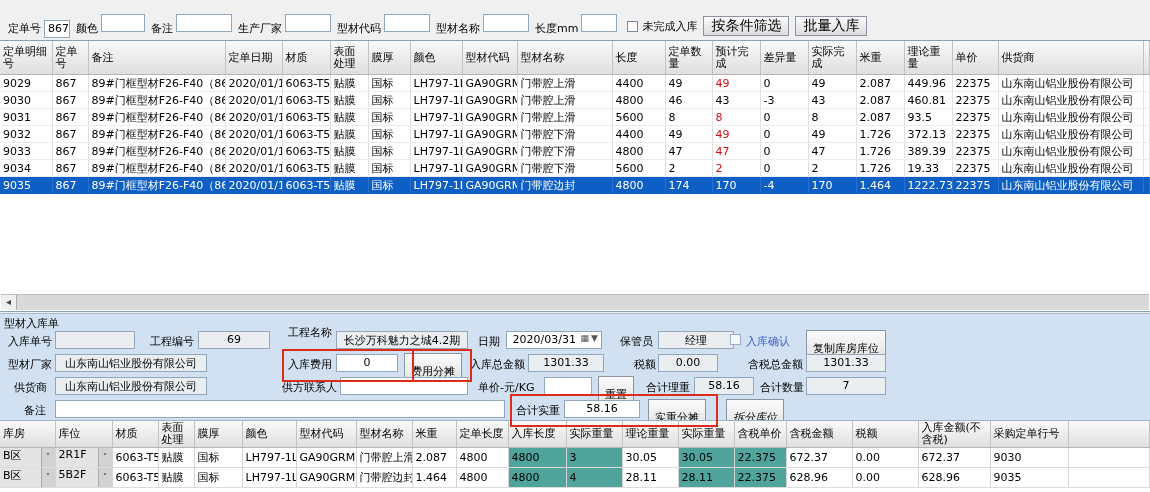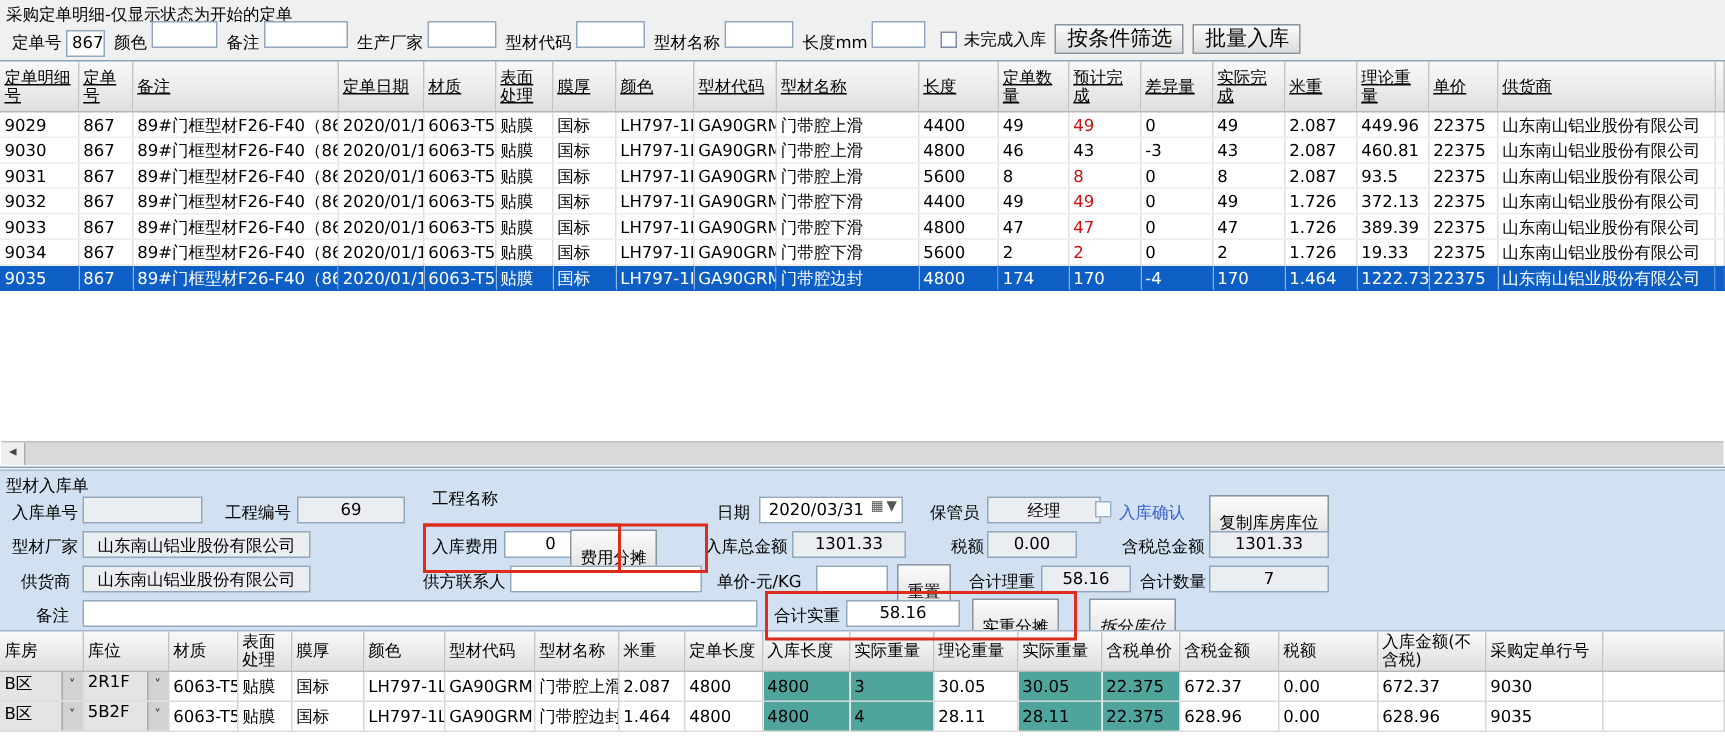--- a/index.html
+++ b/index.html
@@ -11,21 +11,21 @@
   .filter-bar{position:absolute;left:2px;top:15px;height:22px;display:flex;align-items:center;}
   .flbl{margin:0 3px 0 6px;white-space:nowrap;}
   .ffld{height:18px;box-sizing:border-box;border:1px solid #91a7bd;background:#fff;padding:1px 3px;}
   .cbx{width:11px;height:11px;box-sizing:border-box;border:1px solid #7a8aa0;background:#fff;display:inline-block;margin:0 4px 0 10px;}
   .fbtn{height:20px;margin-left:6px;border:1px solid #8b95a2;background:linear-gradient(#fbfbfb,#dcdcdc);padding:0 7px;font-size:14px;font-family:inherit;white-space:nowrap;}
 
   
   .grid-panel{position:absolute;left:0;top:40px;width:1150px;height:272px;background:#fff;border-top:1px solid #8aa0b8;border-bottom:1px solid #8aa0b8;box-sizing:border-box;}
   table{border-collapse:collapse;table-layout:fixed;font-size:11px;}
   #order-table{width:1150px;}
-  #order-table th{background:linear-gradient(#f9f9f9,#dfdfdf);border-right:1px solid #c3c3c3;border-bottom:1px solid #b5b5b5;font-weight:normal;text-align:left;padding:1px 3px;height:31px;vertical-align:middle;white-space:normal;line-height:12px;overflow:hidden;text-decoration:underline;}
+  #order-table th{background:linear-gradient(#f9f9f9,#dfdfdf);border-right:1px solid #c3c3c3;border-bottom:1px solid #b5b5b5;font-weight:normal;text-align:left;padding:1px 3px;height:31px;vertical-align:middle;white-space:normal;line-height:12px;overflow:hidden;}
   #order-table td{border-right:1px solid #e0e0e0;border-bottom:1px solid #ececec;padding:0 3px;height:16px;white-space:nowrap;overflow:hidden;}
   #order-table tr.selected td{background:#0d5fc6;color:#fff;border-right-color:#2a71cd;border-bottom-color:#0d5fc6;}
   #order-table td.red{color:#cc1111;}
 
   
   .hscroll{position:absolute;left:1px;bottom:1px;width:1148px;height:15px;background:#d9d9d9;border-top:1px solid #bdbdbd;}
   .hs-btn{position:absolute;left:0;top:0;width:15px;height:15px;background:#efefef;border-right:1px solid #adadad;text-align:center;line-height:14px;font-size:10px;color:#444;}
 
   
   .form-panel{position:absolute;left:0;top:313px;width:1150px;height:107px;background:#d2e1f1;border-top:1px solid #a9bdd2;box-sizing:border-box;}
@@ -49,21 +49,20 @@
   #in-table td.teal{background:#4fa49c;}
   #in-table td.combo{background:#e4e4e4;padding:0;}
   .cv{display:inline-block;padding:0 3px;}
   .ca{float:right;width:13px;text-align:center;background:#d2d2d2;border-left:1px solid #ababab;font-size:9px;color:#333;height:100%;line-height:19px;}
 </style>
 </head>
 <body>
 
 <div class="root">
 
-  <div class="top-title">采购定单明细-仅显示状态为开始的定单</div>
 
   <div class="filter-bar">
     <span id="filters"><span class="flbl">定单号</span><span class="ffld" style="width: 26px; display: inline-block;">867</span><span class="flbl">颜色</span><span class="ffld" style="width: 44px; display: inline-block;"></span><span class="flbl">备注</span><span class="ffld" style="width: 56px; display: inline-block;"></span><span class="flbl">生产厂家</span><span class="ffld" style="width: 46px; display: inline-block;"></span><span class="flbl">型材代码</span><span class="ffld" style="width: 46px; display: inline-block;"></span><span class="flbl">型材名称</span><span class="ffld" style="width: 46px; display: inline-block;"></span><span class="flbl">长度mm</span><span class="ffld" style="width: 36px; display: inline-block;"></span></span>
     <span class="cbx"></span>
     <span>未完成入库</span>
     <button class="fbtn">按条件筛选</button>
     <button class="fbtn">批量入库</button>
   </div>
 
   <div class="grid-panel">
@@ -277,33 +276,34 @@
   </div>
 
   <div class="form-panel"></div>
   <div class="sec-title">型材入库单</div>
 
   <div class="lbl" style="left:8px;top:334px;">入库单号</div>
   <div class="fld ro" style="left:55px;top:331px;width:80px;"></div>
   <div class="lbl" style="left:150px;top:334px;">工程编号</div>
   <div class="fld ro" style="left:198px;top:331px;width:72px;">69</div>
   <div class="lbl" style="left:288px;top:325px;">工程名称</div>
+  <div class="fld ro" style="left:336px;top:331px;width:132px;">长沙万科魅力之城4.2期</div>
   <div class="lbl" style="left:478px;top:334px;">日期</div>
   <div class="fld" style="left:506px;top:331px;width:96px;"><span>2020/03/31</span><span class="cal-ic">▼</span><span class="cal-ic">▦</span></div>
   <div class="lbl" style="left:620px;top:334px;">保管员</div>
   <div class="fld ro" style="left:658px;top:331px;width:76px;">经理</div>
   <div class="chk" style="left:730px;top:334px;"></div>
   <div class="lbl lbl-blue" style="left:746px;top:334px;">入库确认</div>
   <button class="btn" style="left:806px;top:330px;">复制库房库位</button>
 
   <div class="lbl" style="left:8px;top:357px;">型材厂家</div>
   <div class="fld ro" style="left:55px;top:354px;width:152px;">山东南山铝业股份有限公司</div>
   <div class="lbl" style="left:288px;top:357px;">入库费用</div>
   <div class="fld" style="left:336px;top:354px;width:62px;">0</div>
-  <button class="btn" style="left:380px;top:353px;">费用分摊</button>
+  <button class="btn" style="left:404px;top:353px;">费用分摊</button>
   <div class="lbl" style="left:470px;top:357px;">入库总金额</div>
   <div class="fld ro" style="left:528px;top:354px;width:76px;">1301.33</div>
   <div class="lbl" style="left:634px;top:357px;">税额</div>
   <div class="fld ro" style="left:658px;top:354px;width:60px;">0.00</div>
   <div class="lbl" style="left:748px;top:357px;">含税总金额</div>
   <div class="fld ro" style="left:806px;top:354px;width:80px;">1301.33</div>
 
   <div class="lbl" style="left:14px;top:380px;">供货商</div>
   <div class="fld ro" style="left:55px;top:377px;width:152px;">山东南山铝业股份有限公司</div>
   <div class="lbl" style="left:282px;top:380px;">供方联系人</div>

